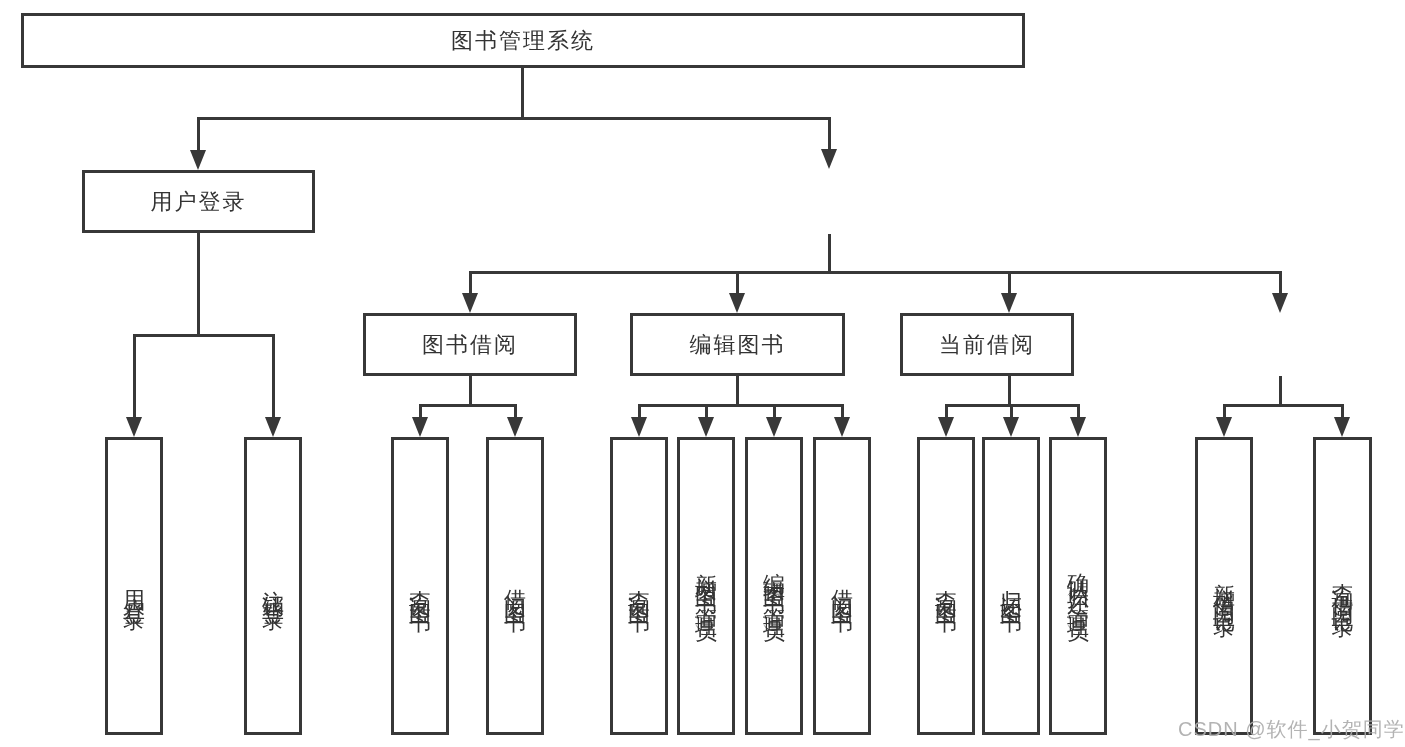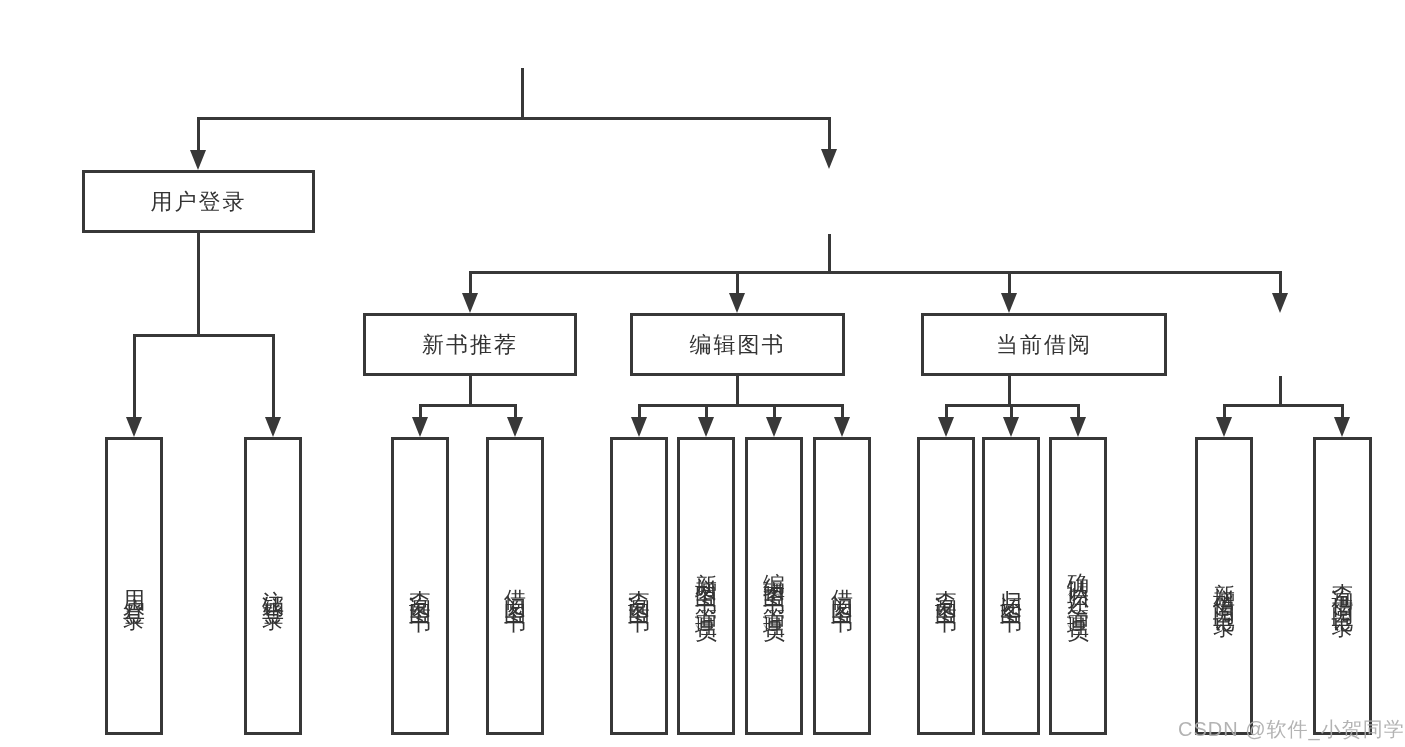--- a/index.html
+++ b/index.html
@@ -49,35 +49,38 @@
     letter-spacing: 1px;
     white-space: nowrap;
     z-index: 3;
   }
 </style>
 </head>
 <body>
 
 <div class="canvas">
 
+  <div class="box h" style="left:21px; top:13px; width:1004px; height:55px;">
+    <span>图书管理系统</span>
+  </div>
 
   <div class="box h" style="left:82px; top:170px; width:233px; height:63px;">
     <span>用户登录</span>
   </div>
 
 
   <div class="box h" style="left:363px; top:313px; width:214px; height:63px;">
-    <span>新书推荐</span>
+    <span>图书借阅</span>
   </div>
 
   <div class="box h" style="left:630px; top:313px; width:215px; height:63px;">
     <span>编辑图书</span>
   </div>
 
-  <div class="box h" style="left:900px; top:313px; width:246px; height:63px;margin-left:21px;">
+  <div class="box h" style="left:900px; top:313px; width:174px; height:63px;">
     <span>当前借阅</span>
   </div>
 
 
   <div class="box v" style="left:105px; top:437px; width:58px; height:298px;">
     <span>用户登录</span>
   </div>
   <div class="box v" style="left:244px; top:437px; width:58px; height:298px;">
     <span>注销登录</span>
   </div>

